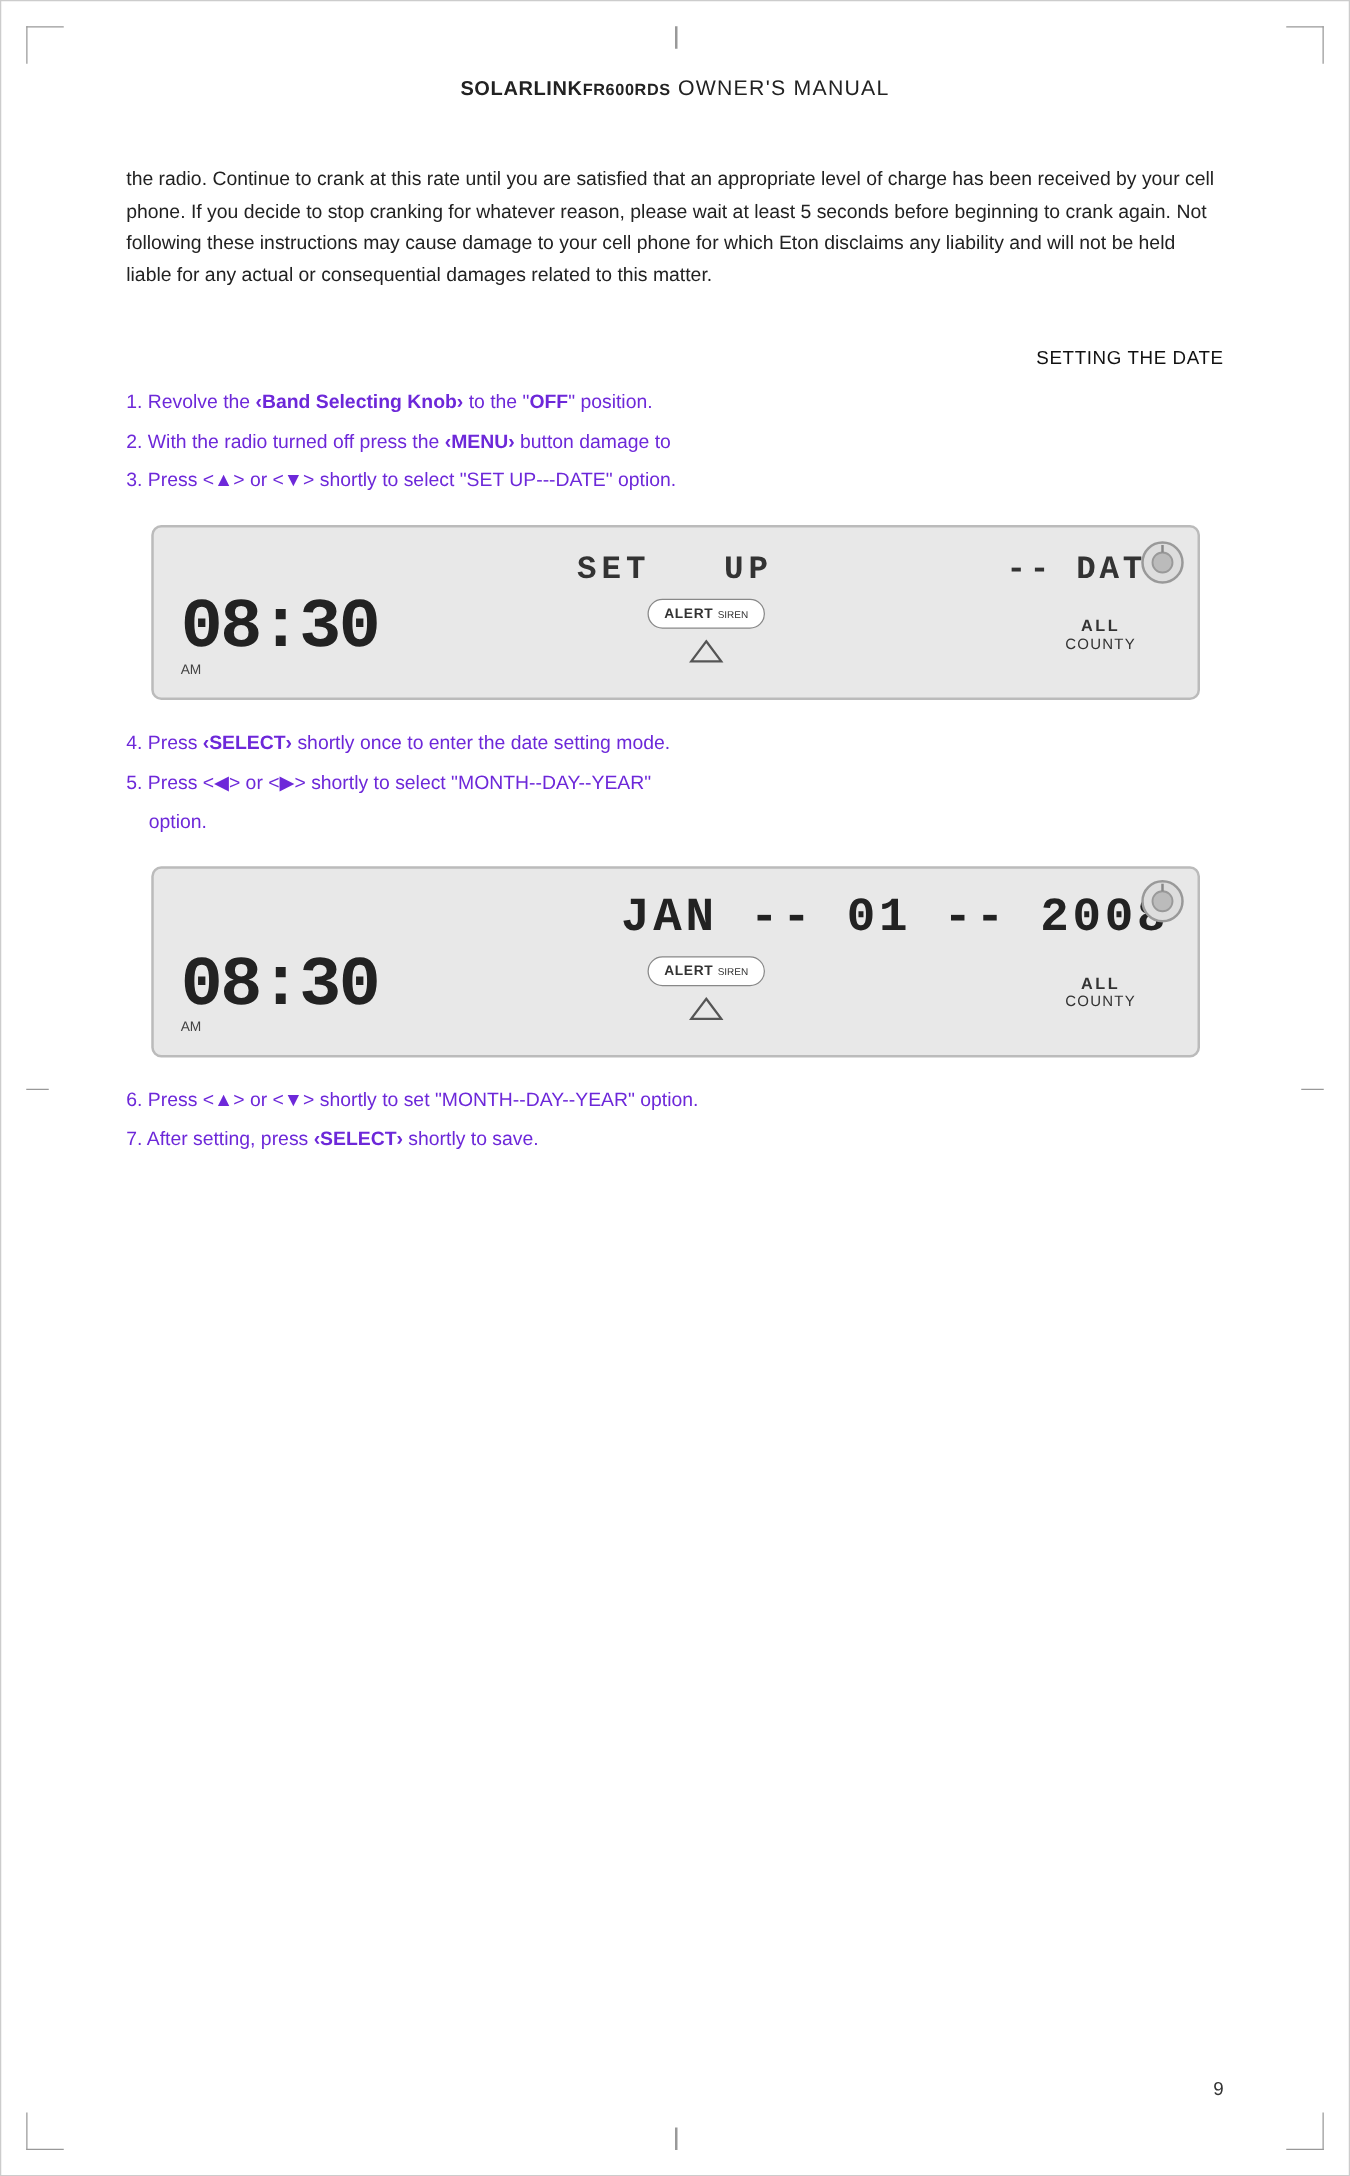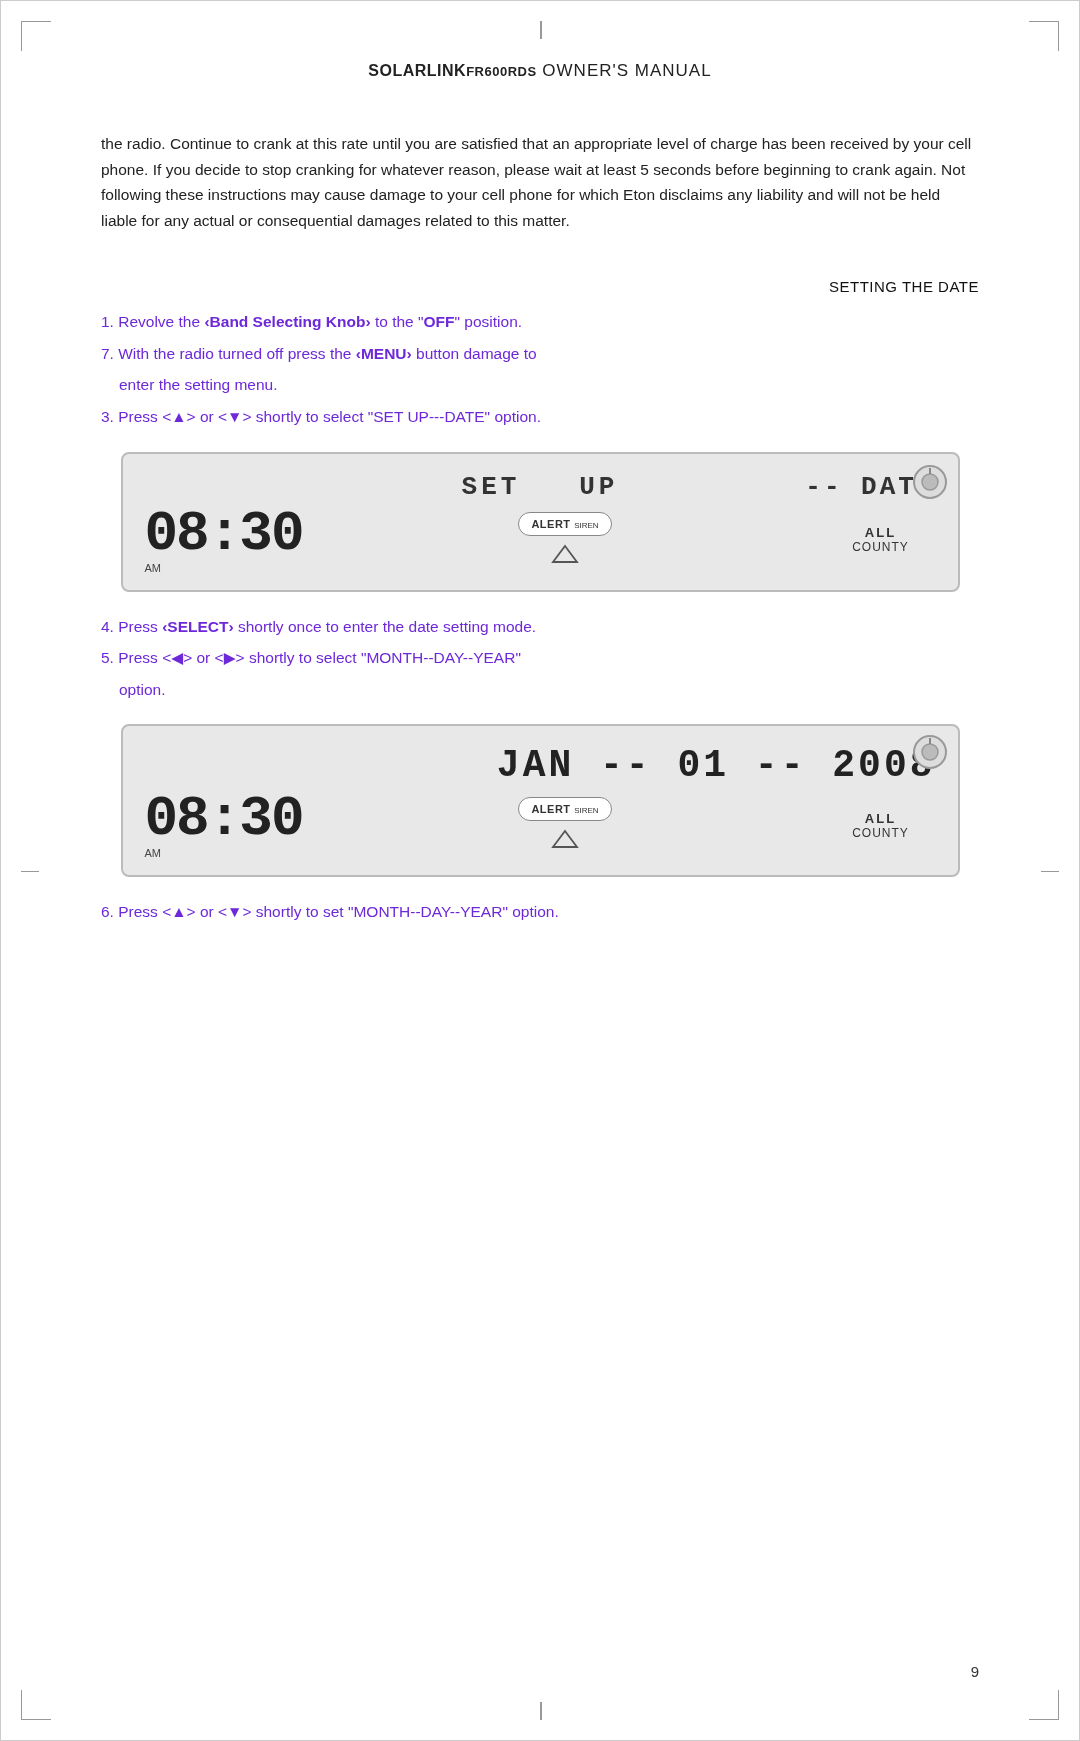--- a/index.html
+++ b/index.html
@@ -217,24 +217,21 @@
 
   <p class="intro-text">the radio. Continue to crank at this rate until you are satisfied that an appropriate level of charge has been received by your cell phone. If you decide to stop cranking for whatever reason, please wait at least 5 seconds before beginning to crank again. Not following these instructions may cause damage to your cell phone for which Eton disclaims any liability and will not be held liable for any actual or consequential damages related to this matter.</p>
 
   <div class="section-heading">SETTING THE DATE</div>
 
   <div class="instructions">
     <div class="instruction-item">
       <span>1. Revolve the </span><span class="bold-text">‹Band Selecting Knob›</span><span> to the "</span><span class="off-label">OFF</span><span>" position.</span>
     </div>
     <div class="instruction-item">
-      <span>7. With the radio turned off press the </span><span class="key-label">‹MENU›</span><span> button damage to</span>
-    </div>
-    <div class="instruction-item indented">
-      <span>enter the setting menu.</span>
+      <span>2. With the radio turned off press the </span><span class="key-label">‹MENU›</span><span> button damage to</span>
     </div>
     <div class="instruction-item">
       <span>3. Press &lt;▲&gt; or &lt;▼&gt; shortly to select "SET UP---DATE" option.</span>
     </div>
   </div>
 
   <div class="lcd-display">
 
     <div style="display:flex; justify-content:space-between; align-items:flex-end; margin-bottom:4px;">
       <div style="flex:0 0 160px;"></div>
@@ -320,16 +317,19 @@
         <div style="font-size:13px; font-weight:700; color:#333; letter-spacing:2px;">ALL</div>
         <div style="font-size:12px; color:#333; letter-spacing:1px;">COUNTY</div>
       </div>
     </div>
   </div>
 
   <div class="instructions">
     <div class="instruction-item">
       <span>6. Press &lt;▲&gt; or &lt;▼&gt; shortly to set "MONTH--DAY--YEAR" option.</span>
     </div>
+    <div class="instruction-item">
+      <span>7. After setting, press </span><span class="key-label">‹SELECT›</span><span> shortly to save.</span>
+    </div>
   </div>
 
   <div class="page-number">9</div>
 </div>
 
 </body></html>

